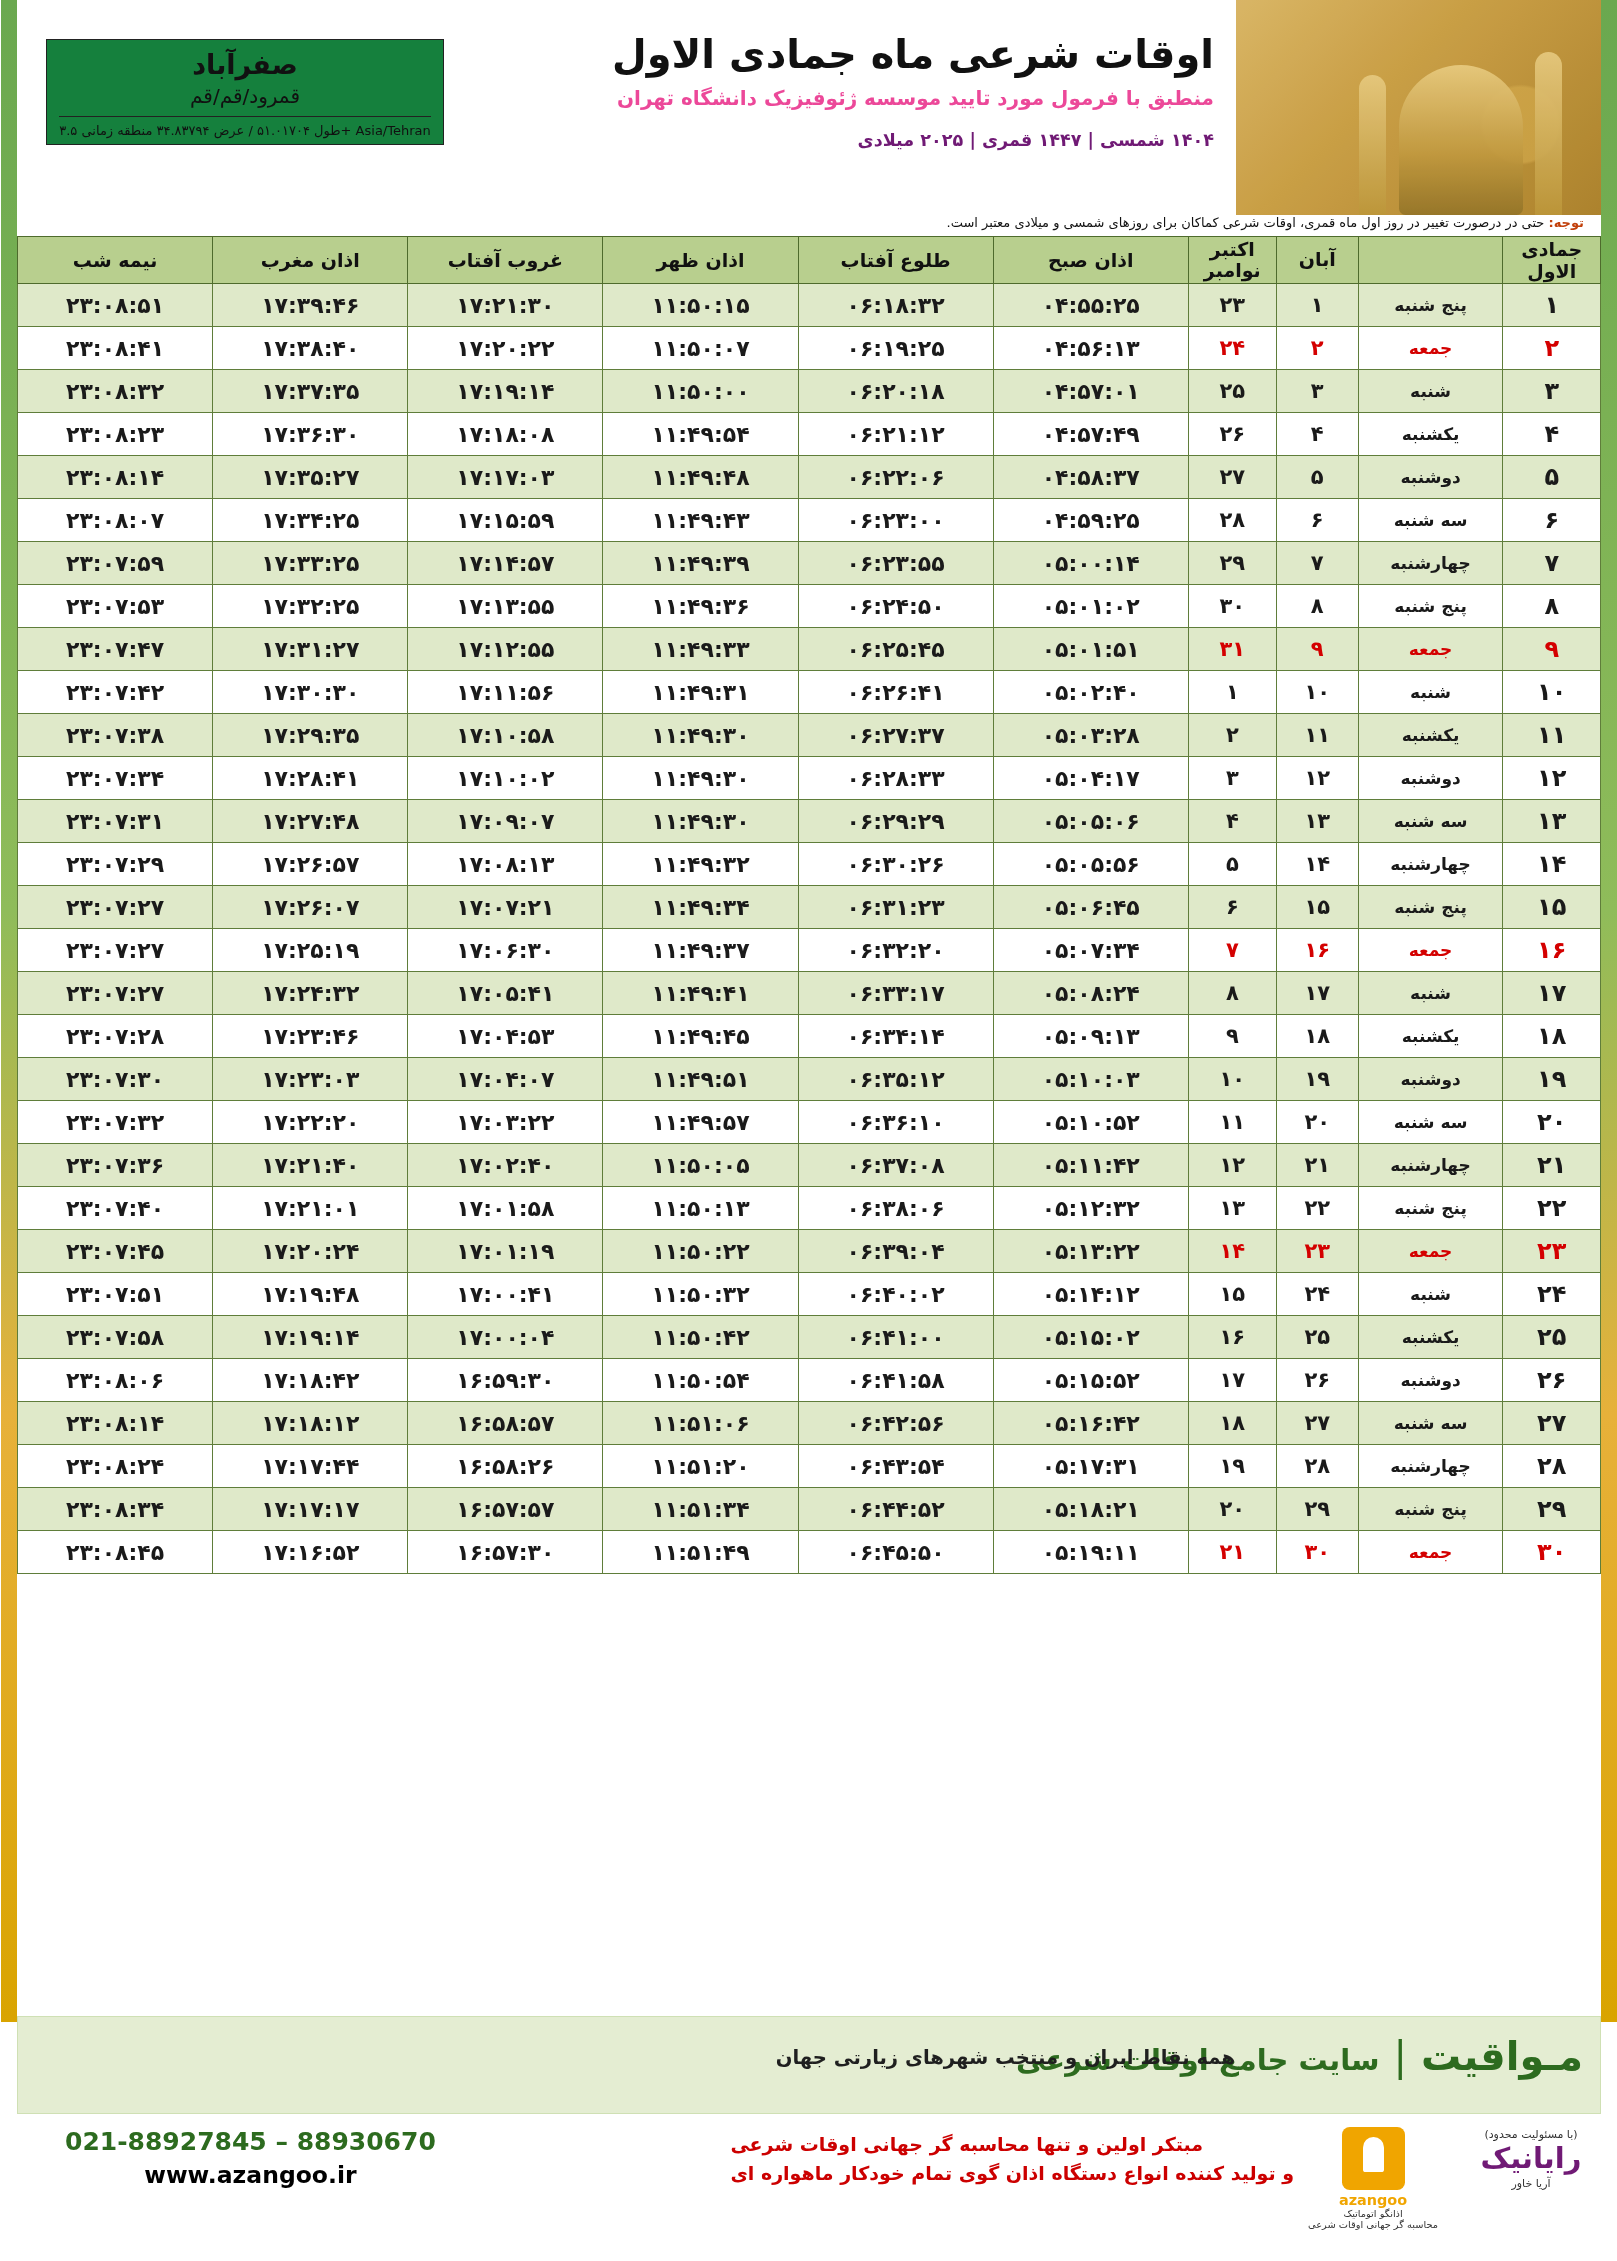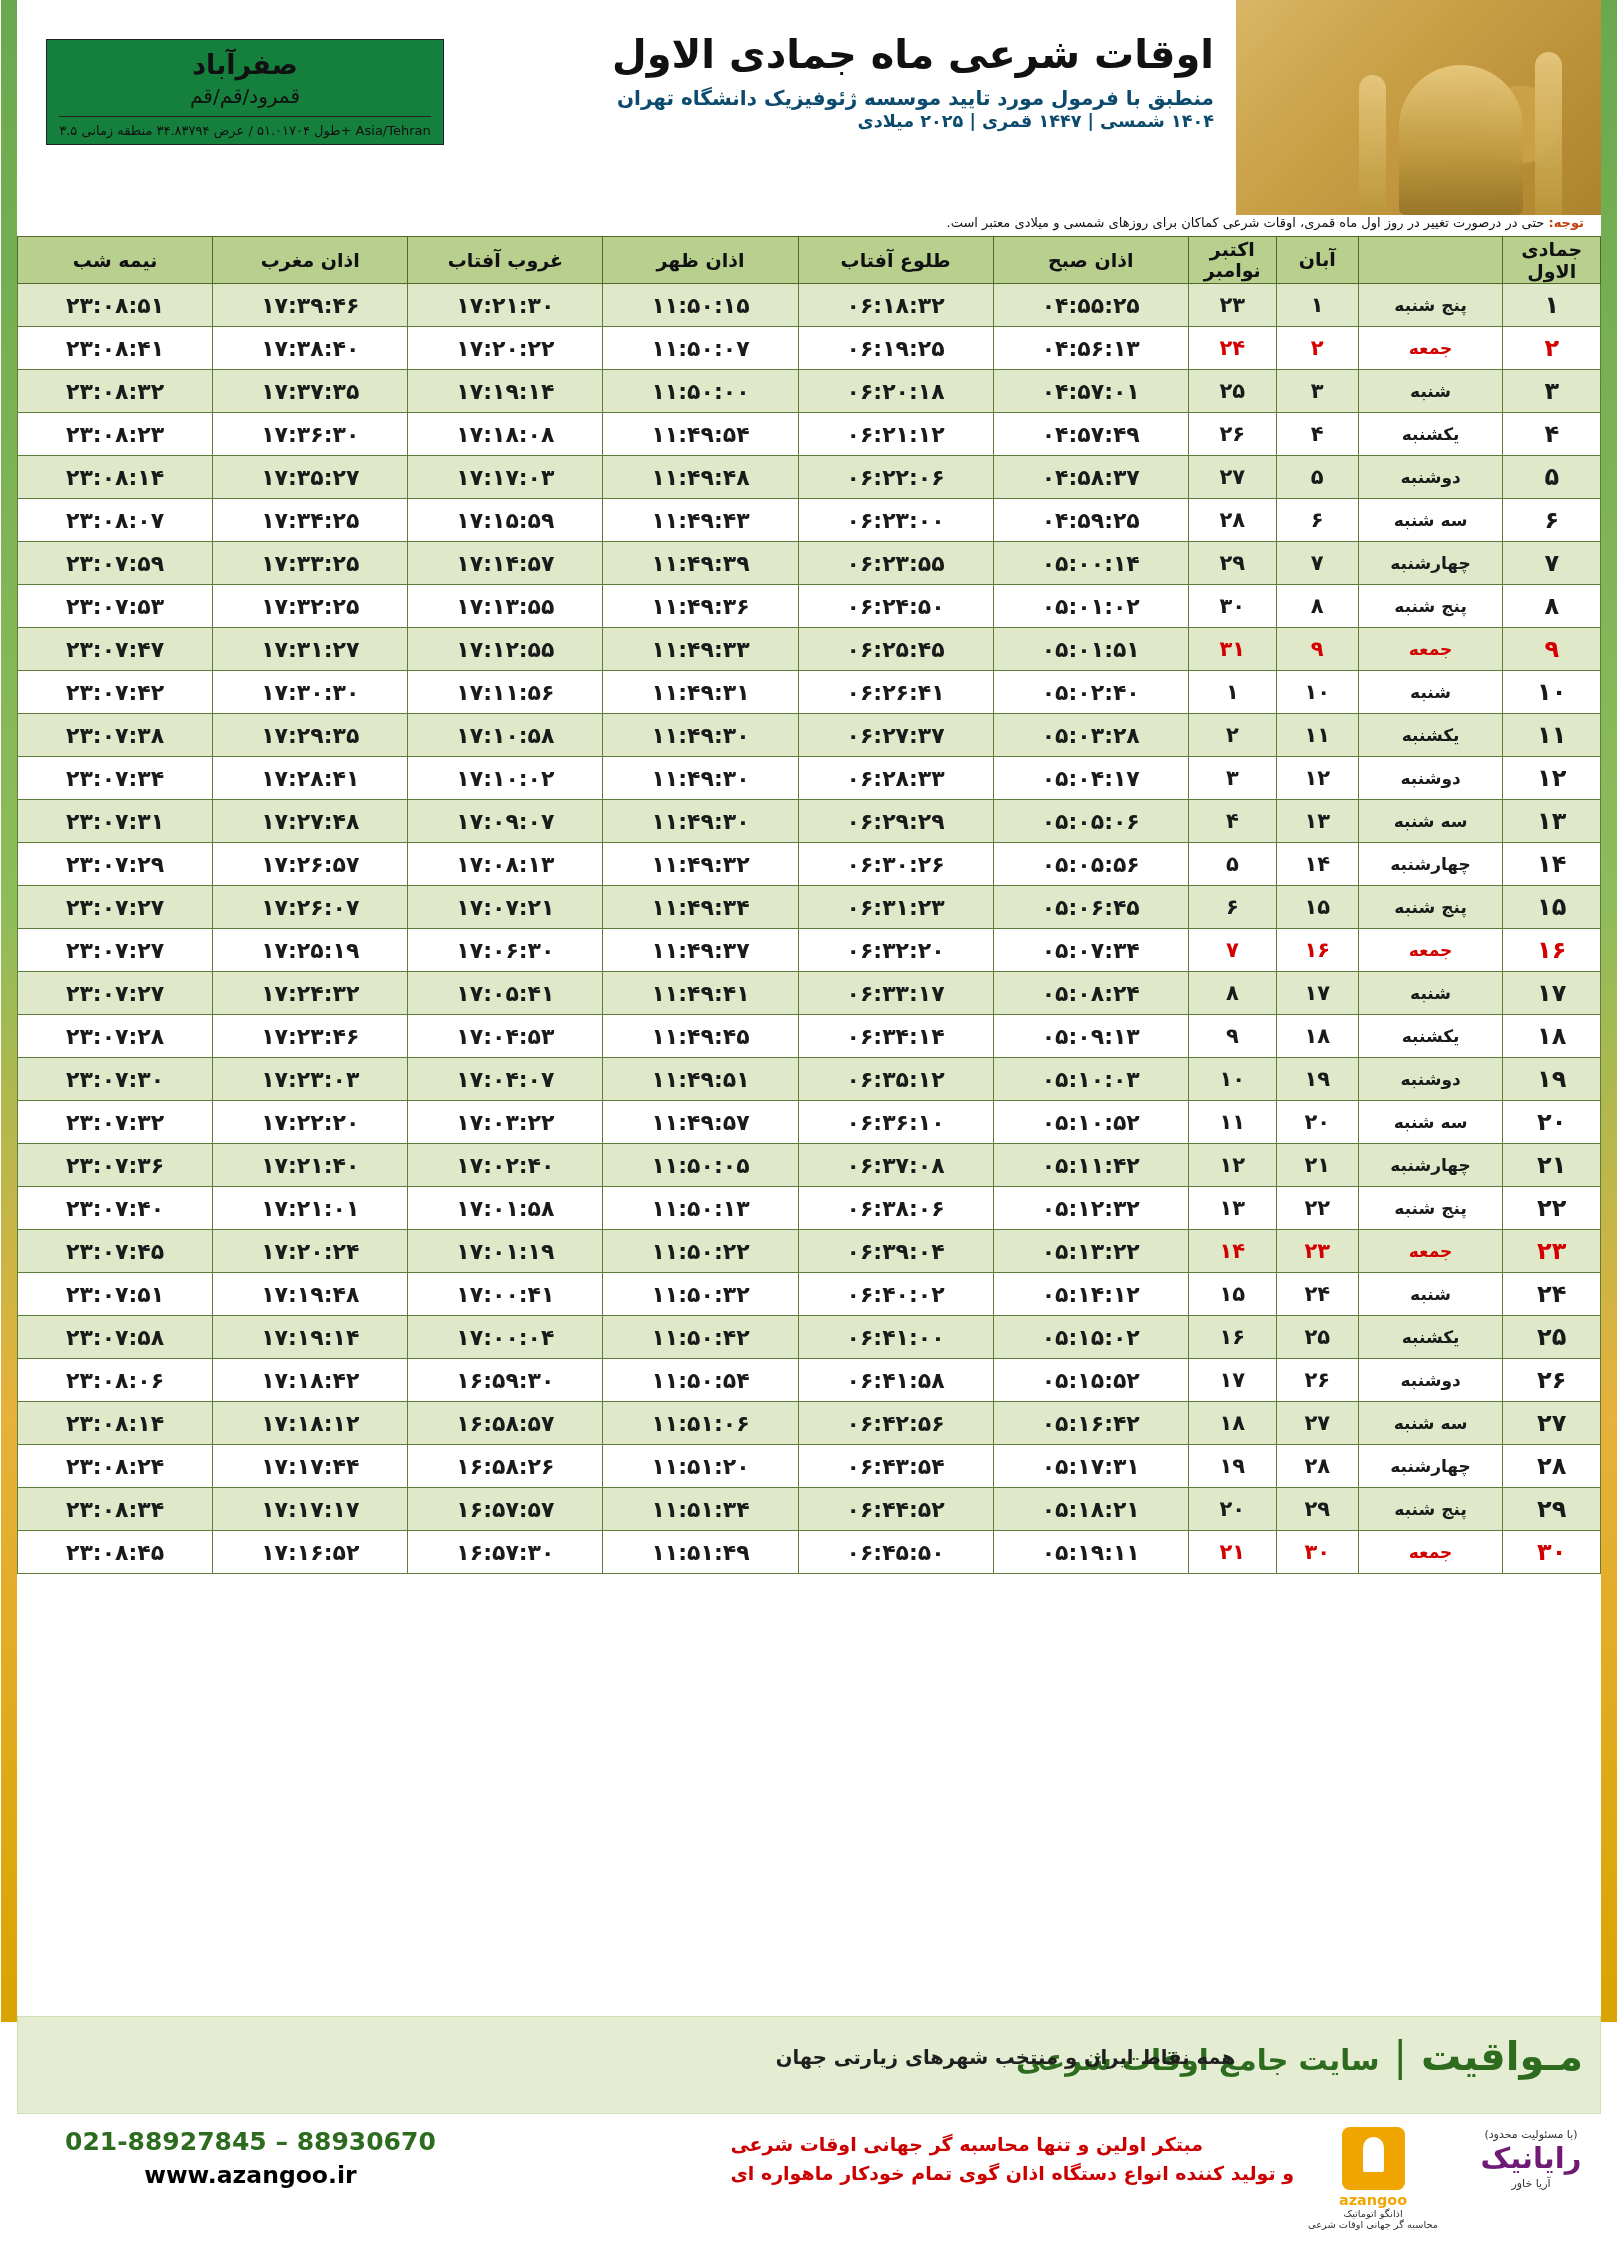--- a/index.html
+++ b/index.html
@@ -60,24 +60,24 @@
 
   .title-block {
     position:absolute; top:31px; right:404px; left:auto; text-align:right;
     width: 757px;
   }
   .main-title {
     font-size: 40px; font-weight: bold; color:#111; line-height:1.15;
     letter-spacing: -0.7px;
   }
   .sub-title {
-    font-size: 20px; color:#0c4a6e; margin-top:9px; font-weight:600;
+    font-size: 20px; color:#ec4899; margin-top:9px; font-weight:600;
   }
   .sub-title2 {
-    font-size: 17.6px; color:#0c4a6e; margin-top:1px; font-weight:600;
+    font-size: 17.6px; color:#701a75; margin-top:20px; font-weight:600;
   }
 
   
   .city-box {
     position:absolute; top:39px; right:1174px; width:398px;
     border:1.3px solid #222; background:#15803d; padding:9px 11.7px 6.5px;
     text-align:center;
   }
   .city-name { font-size:27px; font-weight:bold; color:#111; }
   .city-prov { font-size:20px; color:#111; margin-top:3.9px; }

